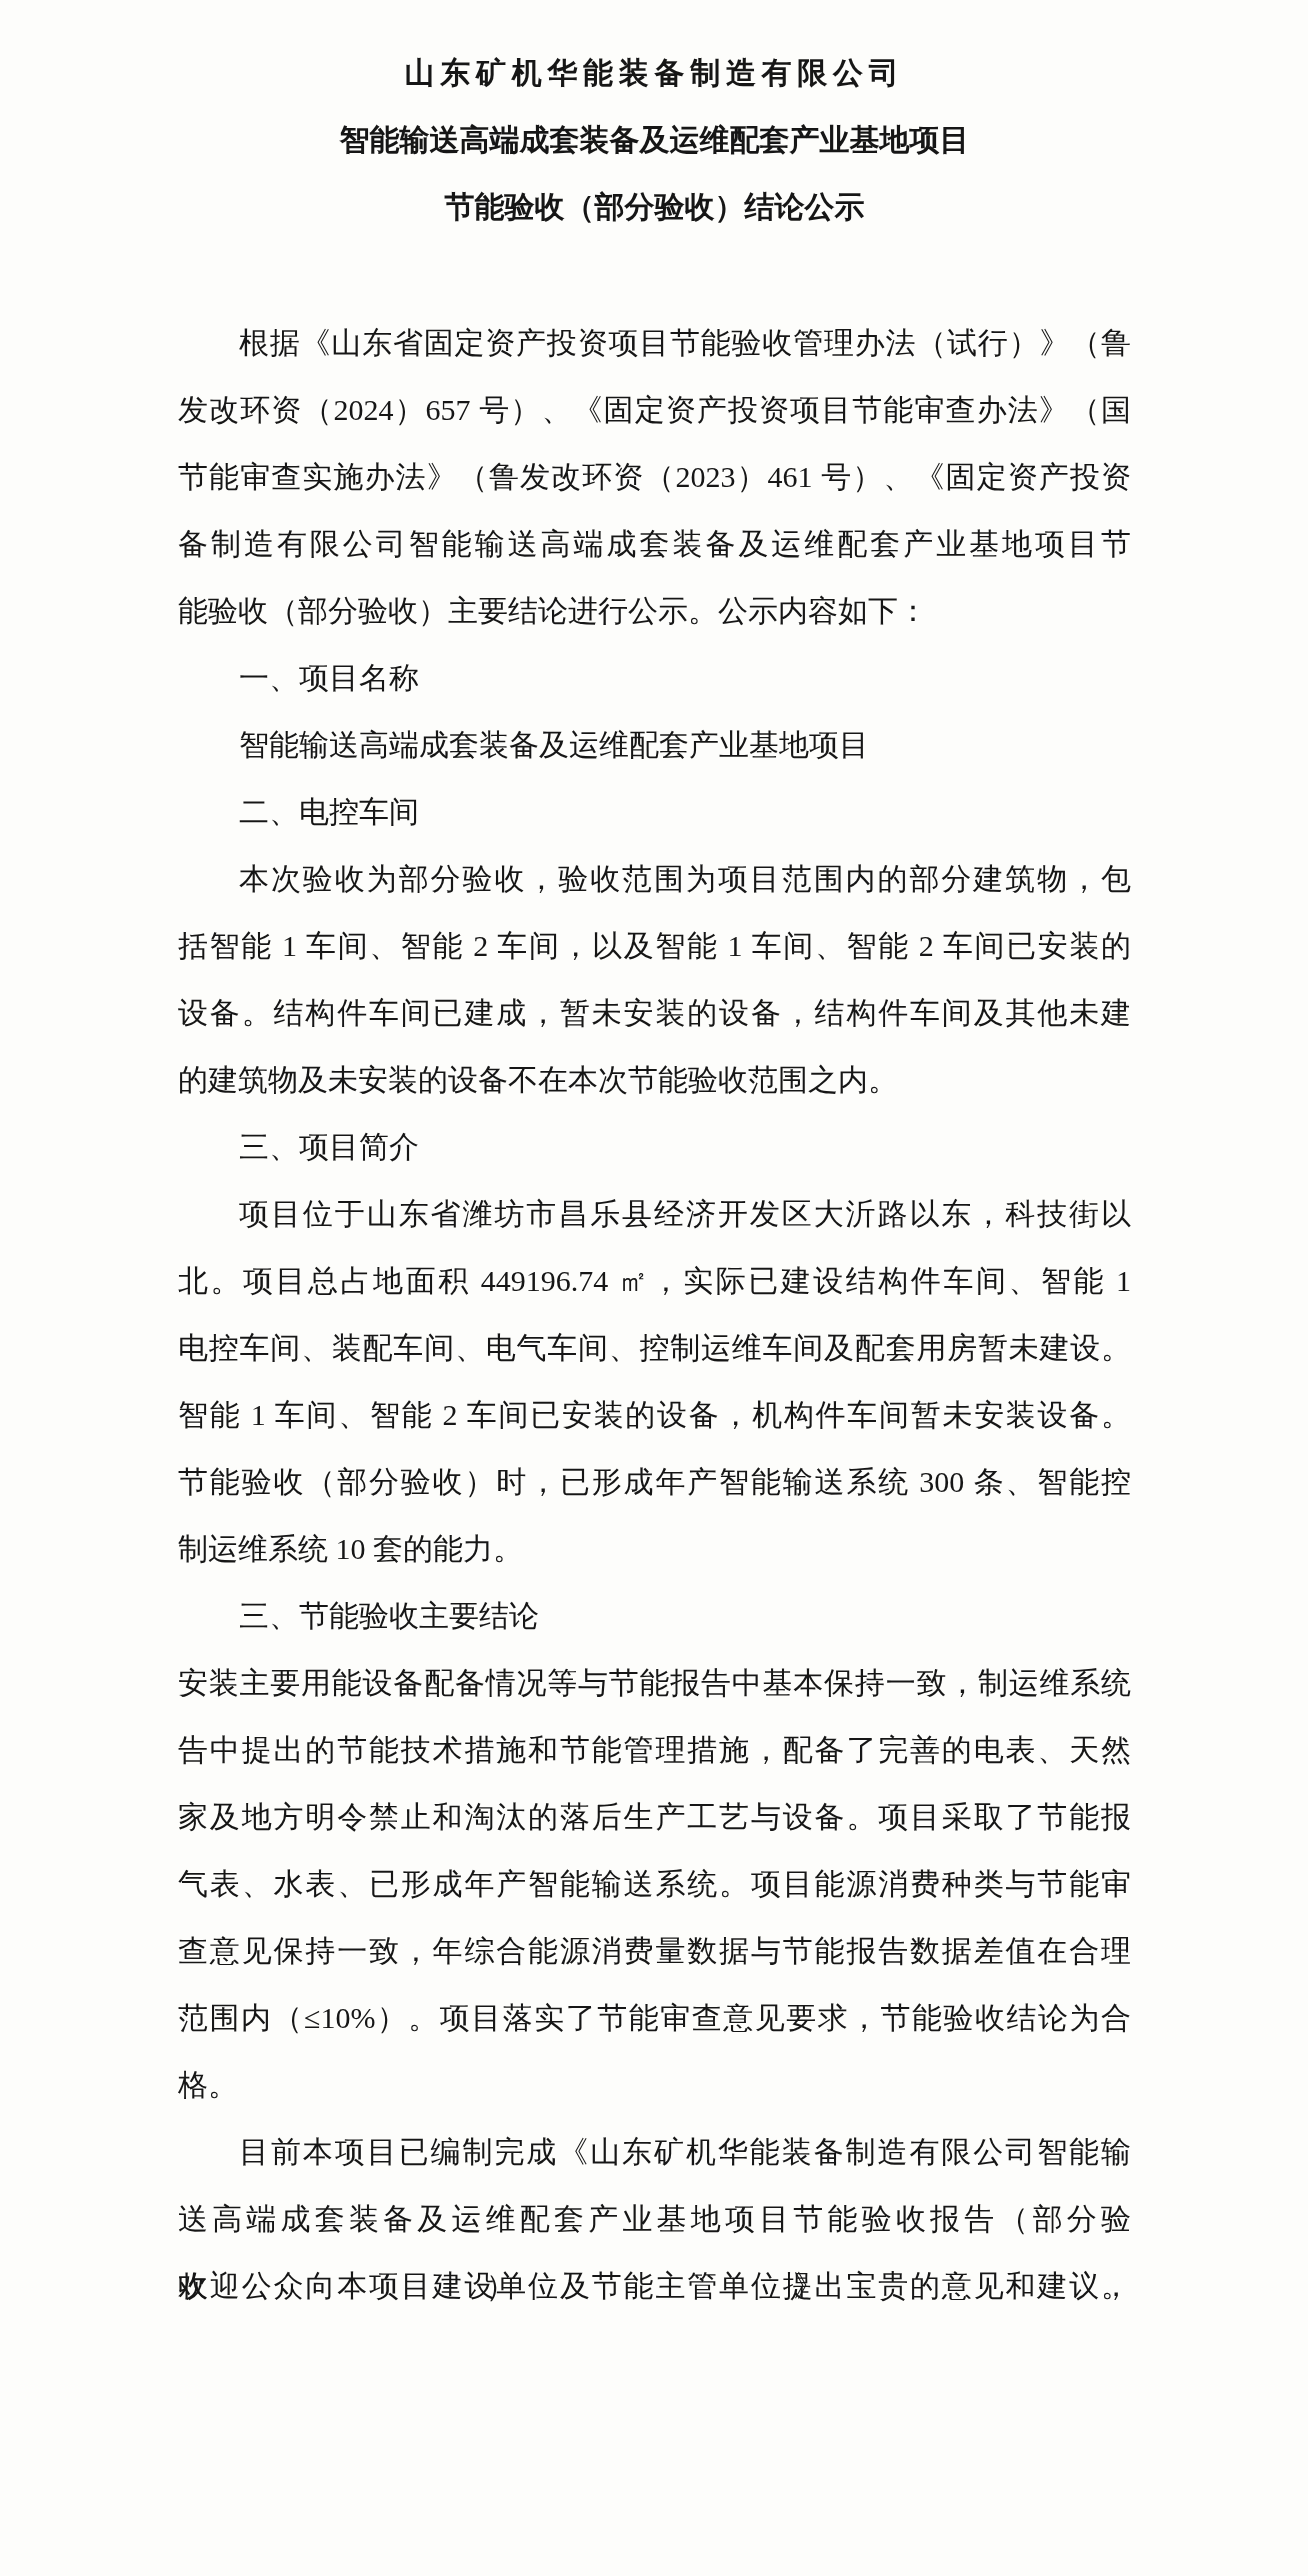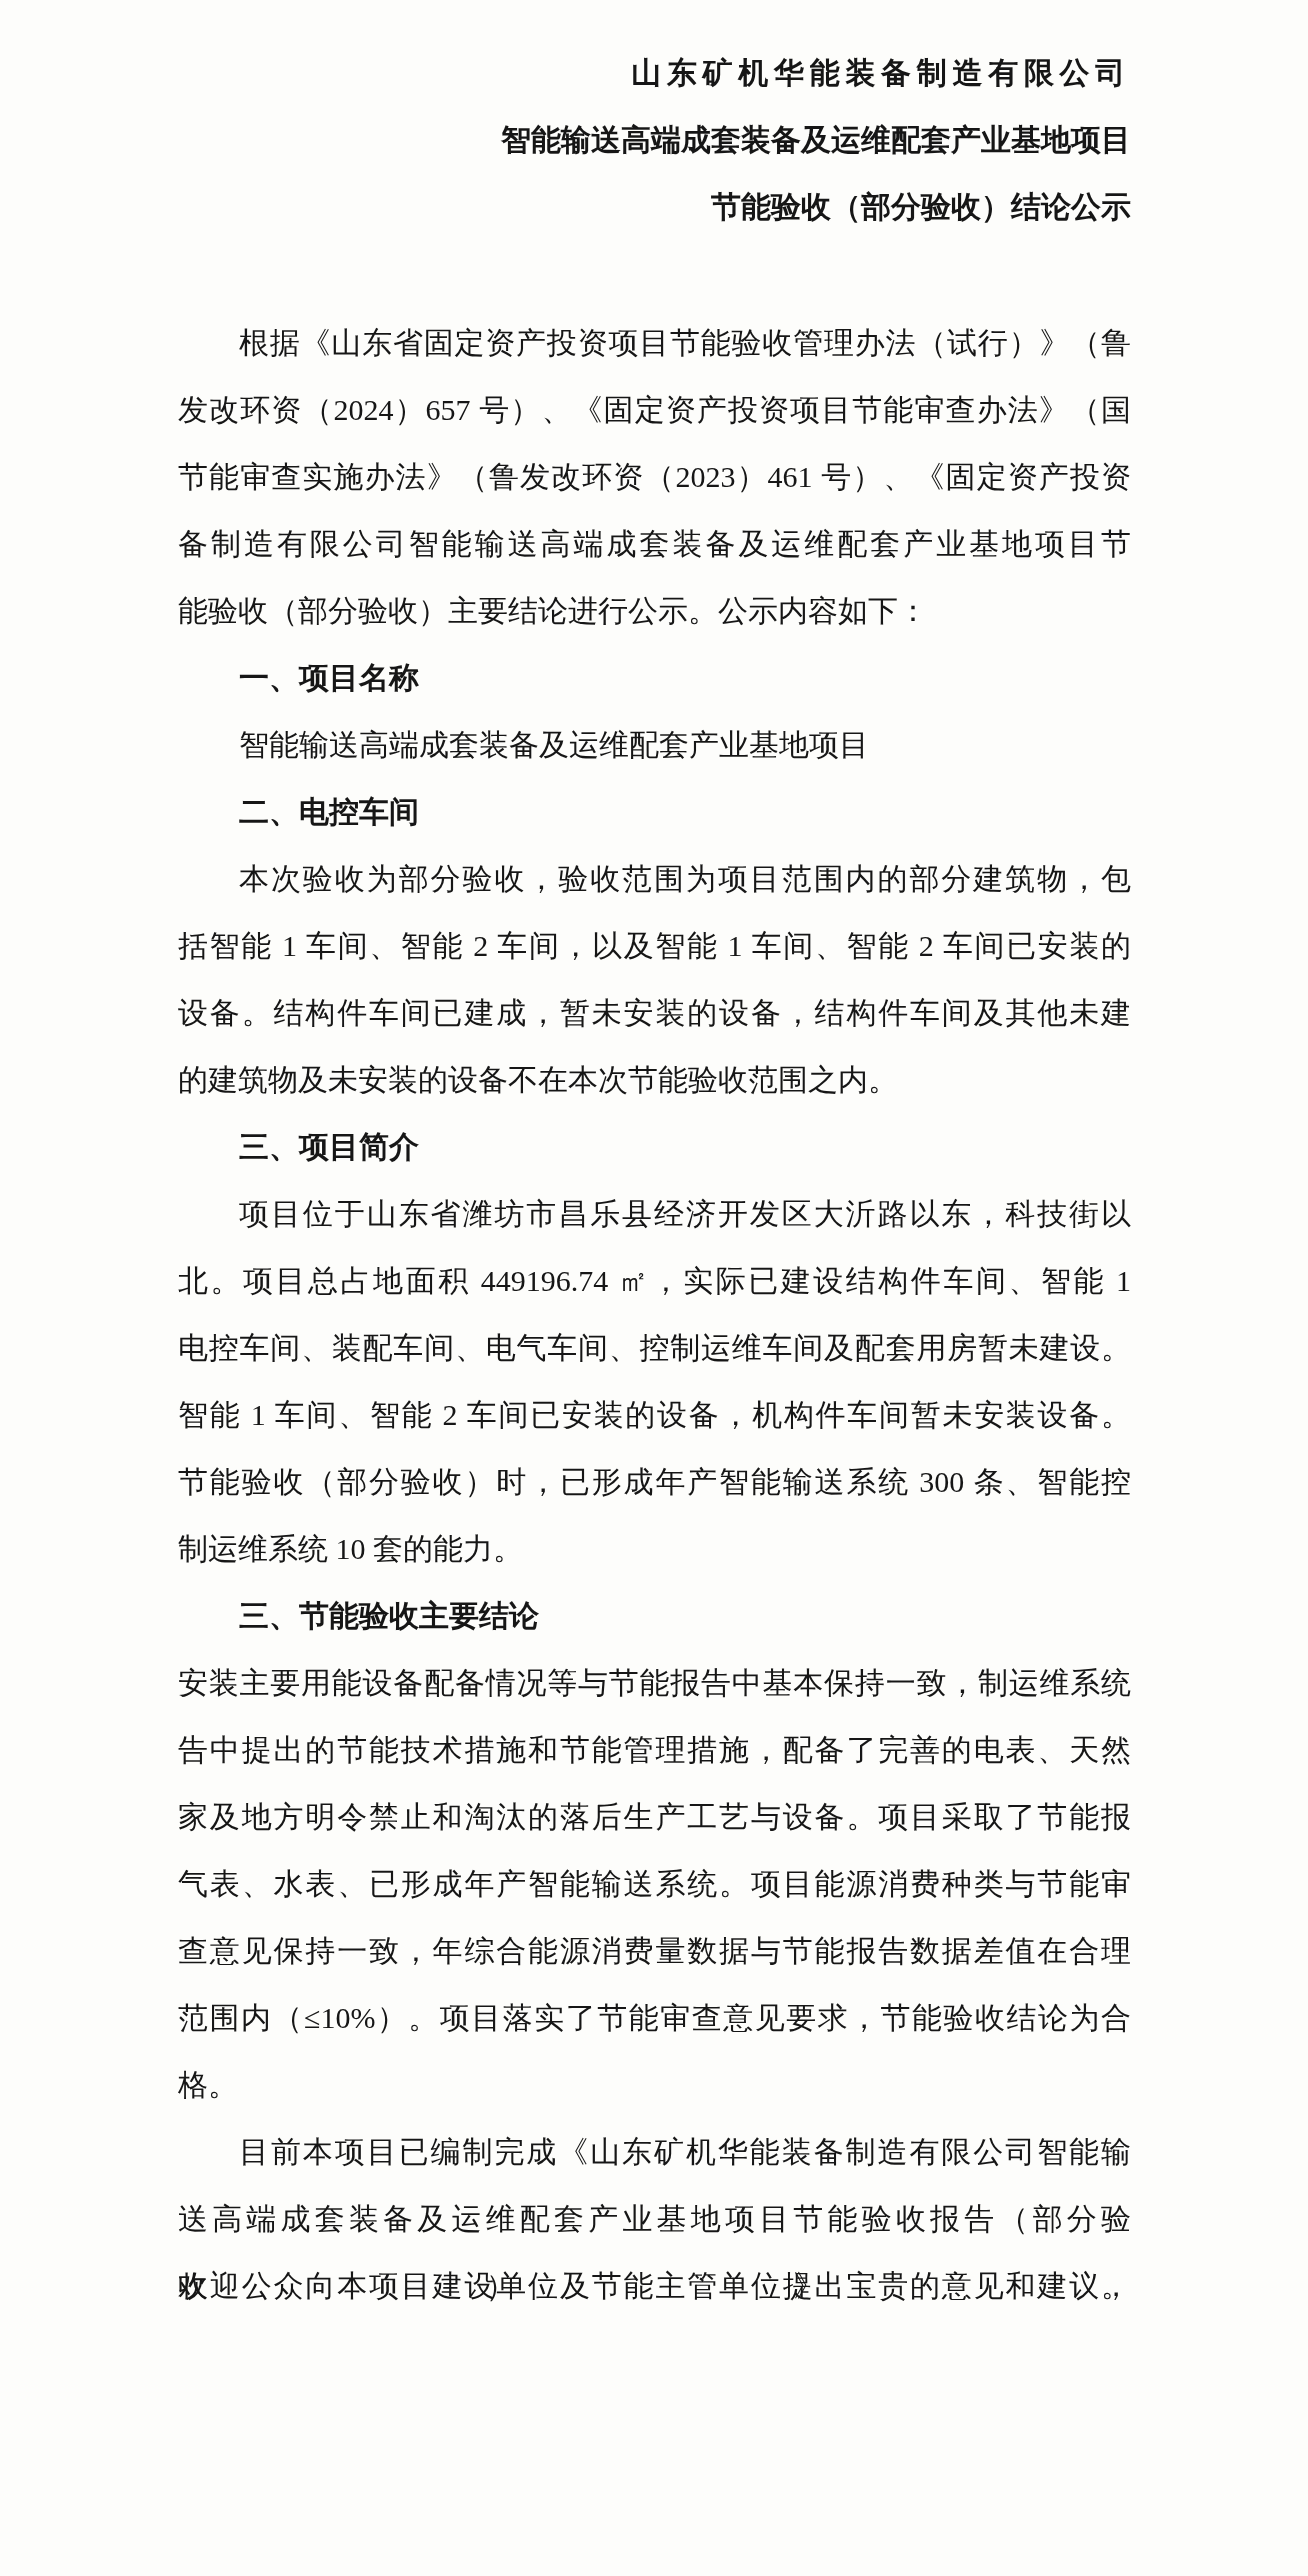--- a/index.html
+++ b/index.html
@@ -4,28 +4,28 @@
 <style>
   html,body{margin:0;padding:0;}
   body{
     width:1309px;height:3063px;position:relative;overflow:hidden;
     background:#fdfdfb;color:#161616;
     font-family:"Liberation Serif","DejaVu Serif",serif;
   }
   .page{position:absolute;inset:0;background:#fdfdfb;}
   .doc{position:absolute;left:178px;top:39px;width:953px;}
   
-  .tl{font-weight:bold;font-size:30px;line-height:67px;height:67px;text-align:right;white-space:nowrap;}
+  .tl{font-weight:bold;font-size:30px;line-height:67px;height:67px;text-align:center;white-space:nowrap;}
   .tl1{letter-spacing:5.7px;}
   
   .bodyblock{margin-top:69px;}
   .bl{font-size:30px;line-height:67px;height:67px;}
   .j{text-align:justify;text-align-last:justify;}
   .ind{text-indent:61px;}
-  .hd{font-weight:bold;}
+  .hd{font-weight:normal;}
 </style>
 </head>
 <body>
 
 <div class="page">
   <div class="doc">
 
     <div class="tl tl1">山东矿机华能装备制造有限公司</div>
     <div class="tl">智能输送高端成套装备及运维配套产业基地项目</div>
     <div class="tl">节能验收（部分验收）结论公示</div>

